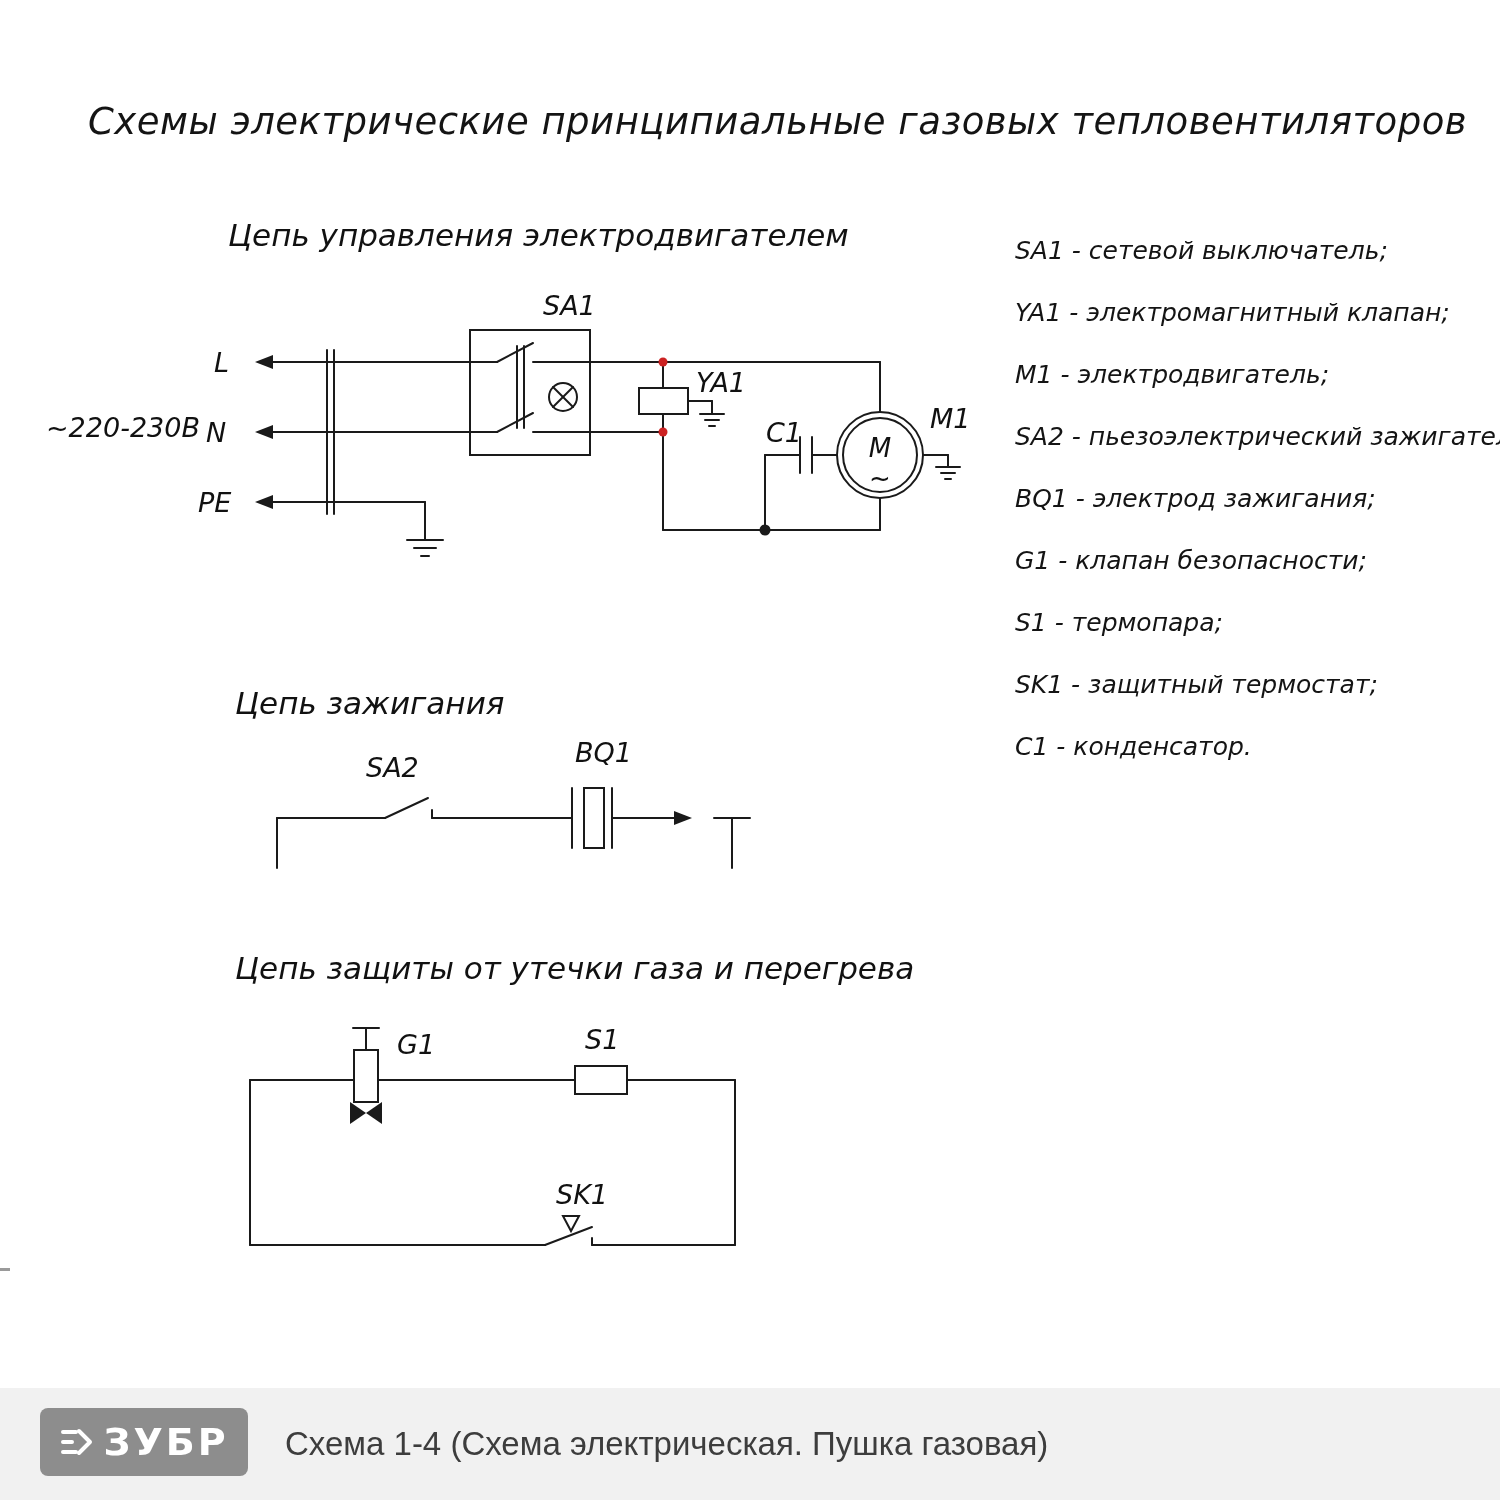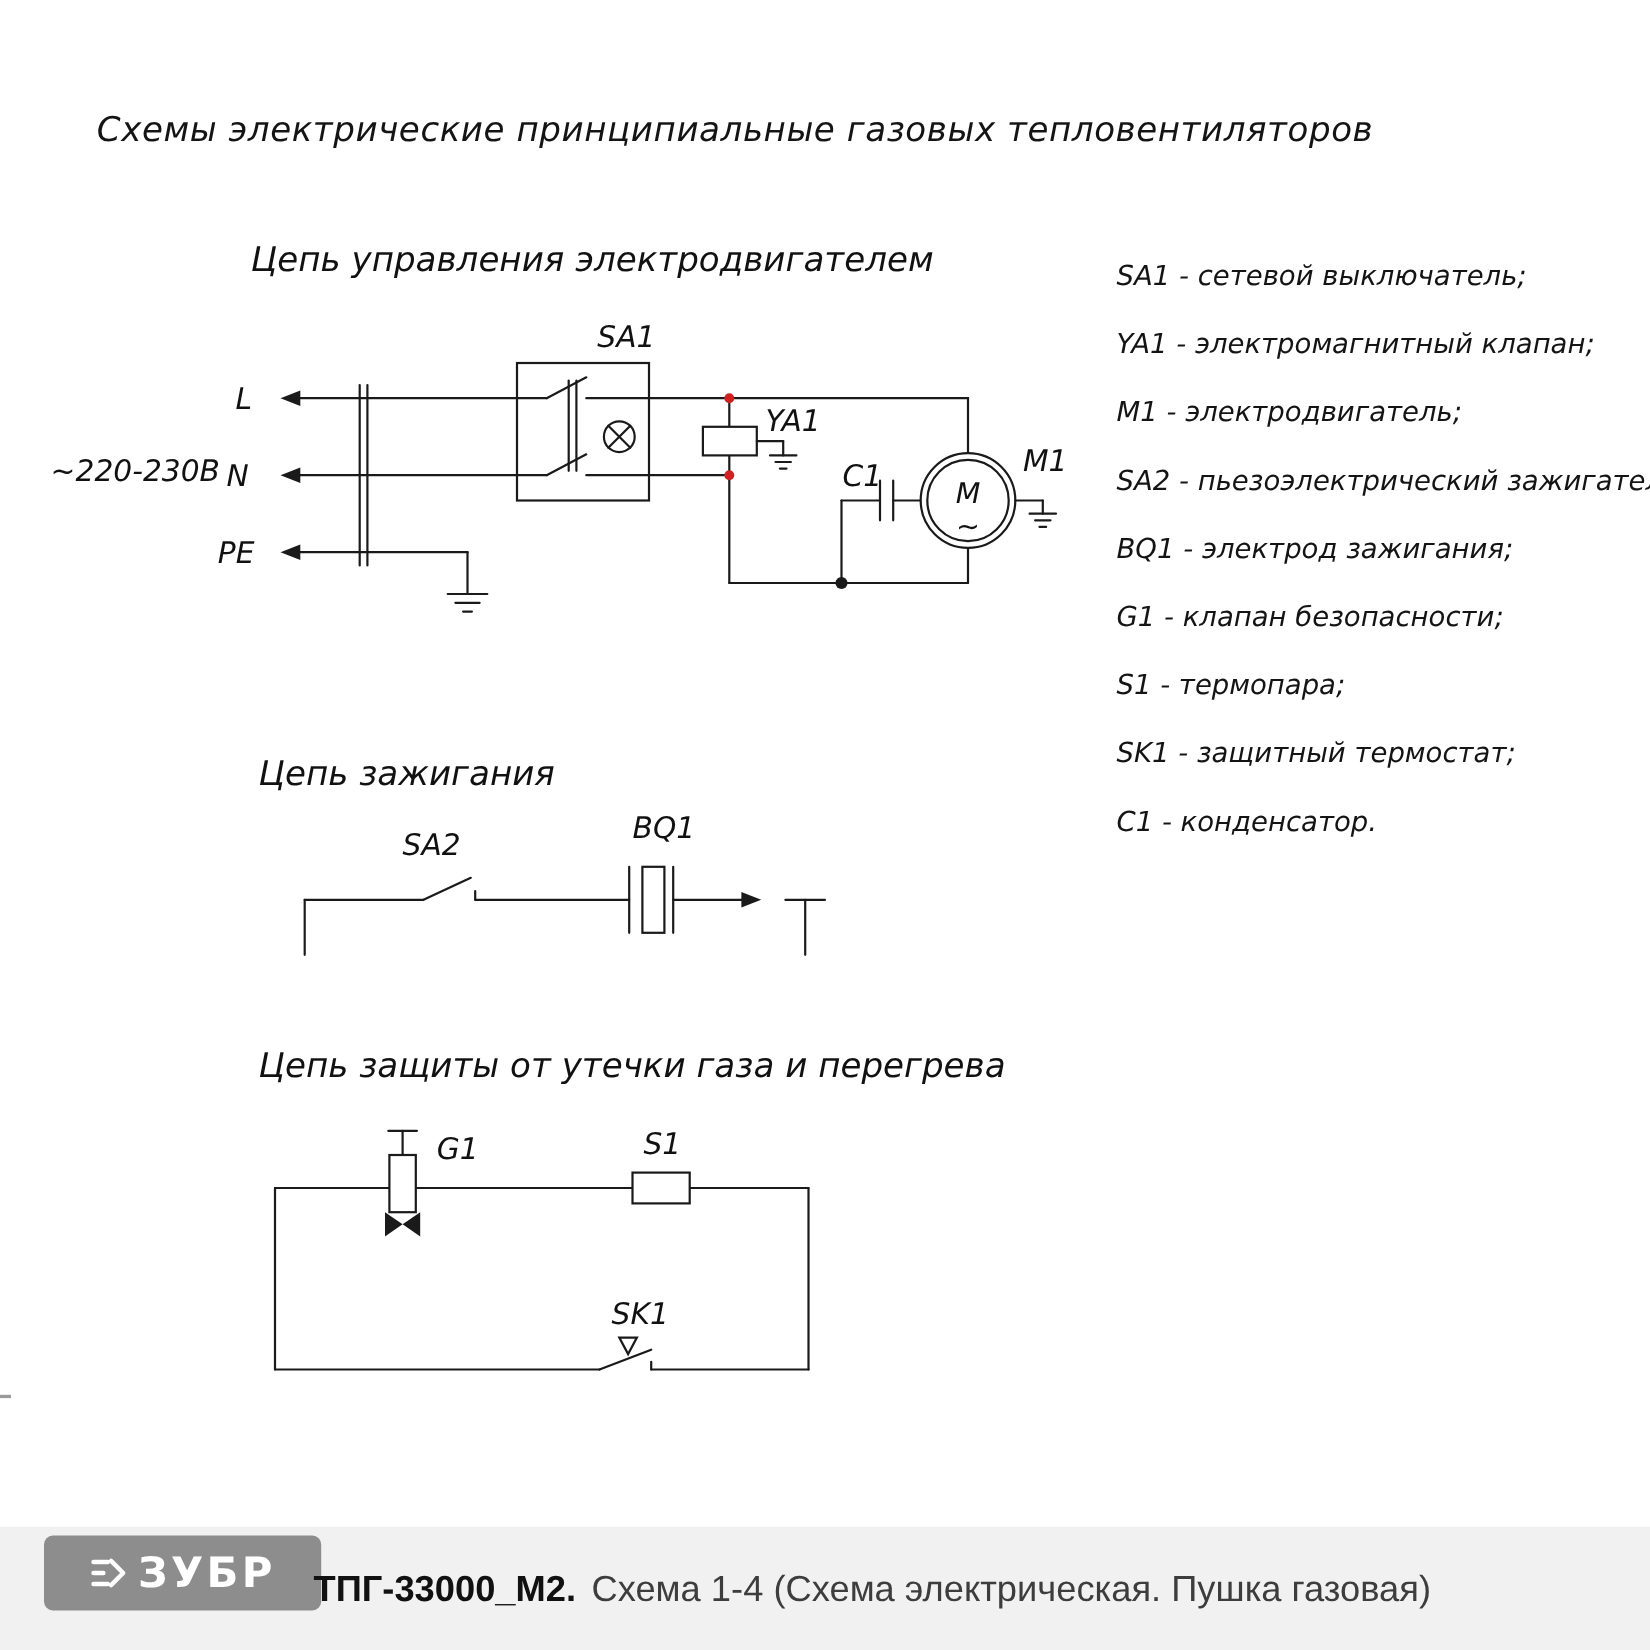--- a/index.html
+++ b/index.html
@@ -1,21 +1,21 @@
 <!DOCTYPE html>
 <html><head>
 <meta charset="utf-8">
 <style>
   * { margin:0; padding:0; box-sizing:border-box; }
   html,body { width:1500px; height:1500px; background:#ffffff; }
   body { position:relative; overflow:hidden; font-family:"DejaVu Sans", sans-serif; color:#111; }
 
   .main-title {
     position:absolute; left:88px; top:100px;
-    font-size:31px; font-style:italic; letter-spacing:0.5px;
+    font-size:37px; font-style:italic; letter-spacing:0.5px;
     white-space:nowrap; color:#141414;
   }
 
   svg.canvas { position:absolute; left:0; top:0; }
 
   
   .wire   { stroke:#1a1a1a; stroke-width:2; fill:none; stroke-linecap:round; }
   .comp   { fill:#ffffff; }
   .filled { fill:#1a1a1a; stroke:none; }
   .lbl    { font-family:"DejaVu Sans", sans-serif; font-style:italic; font-size:27px; fill:#111; stroke:none; }
@@ -26,21 +26,21 @@
   .legend-item {
     height:62px; display:flex; align-items:center;
     font-size:25px; font-style:italic; white-space:nowrap; color:#141414;
   }
 
   .footer {
     position:absolute; left:0; top:1388px; width:1500px; height:112px;
     background:#f1f1f1;
   }
   .logo {
-    position:absolute; left:40px; top:8px; width:252px; height:68px;
+    position:absolute; left:40px; top:20px; width:208px; height:68px;
     background:#8d8d8d; border-radius:8px;
     display:flex; align-items:center; justify-content:center; gap:10px;
   }
   .logo-text {
     color:#ffffff; font-weight:bold; font-size:38px; letter-spacing:3px;
     font-family:"DejaVu Sans", sans-serif;
   }
   .footer-caption {
     position:absolute; left:285px; top:0; height:112px;
     display:flex; align-items:center; gap:14px; white-space:nowrap;
@@ -227,16 +227,15 @@
 
 <div class="footer">
   <div class="logo">
     <svg width="34" height="34" viewBox="0 0 34 34">
       <path d="M4 7 h13 M4 17 h9 M4 27 h13" stroke="#ffffff" stroke-width="4" fill="none" stroke-linecap="round"></path>
       <path d="M20 6 L31 17 L20 28" stroke="#ffffff" stroke-width="4" fill="none" stroke-linecap="round" stroke-linejoin="round"></path>
     </svg>
     <span class="logo-text">ЗУБР</span>
   </div>
   <div class="footer-caption">
-    <span class="model">ТПГ-33000_М2.</span>
     <span class="caption-text">Схема 1-4 (Схема электрическая. Пушка газовая)</span>
   </div>
 </div>
 
 </body></html>

